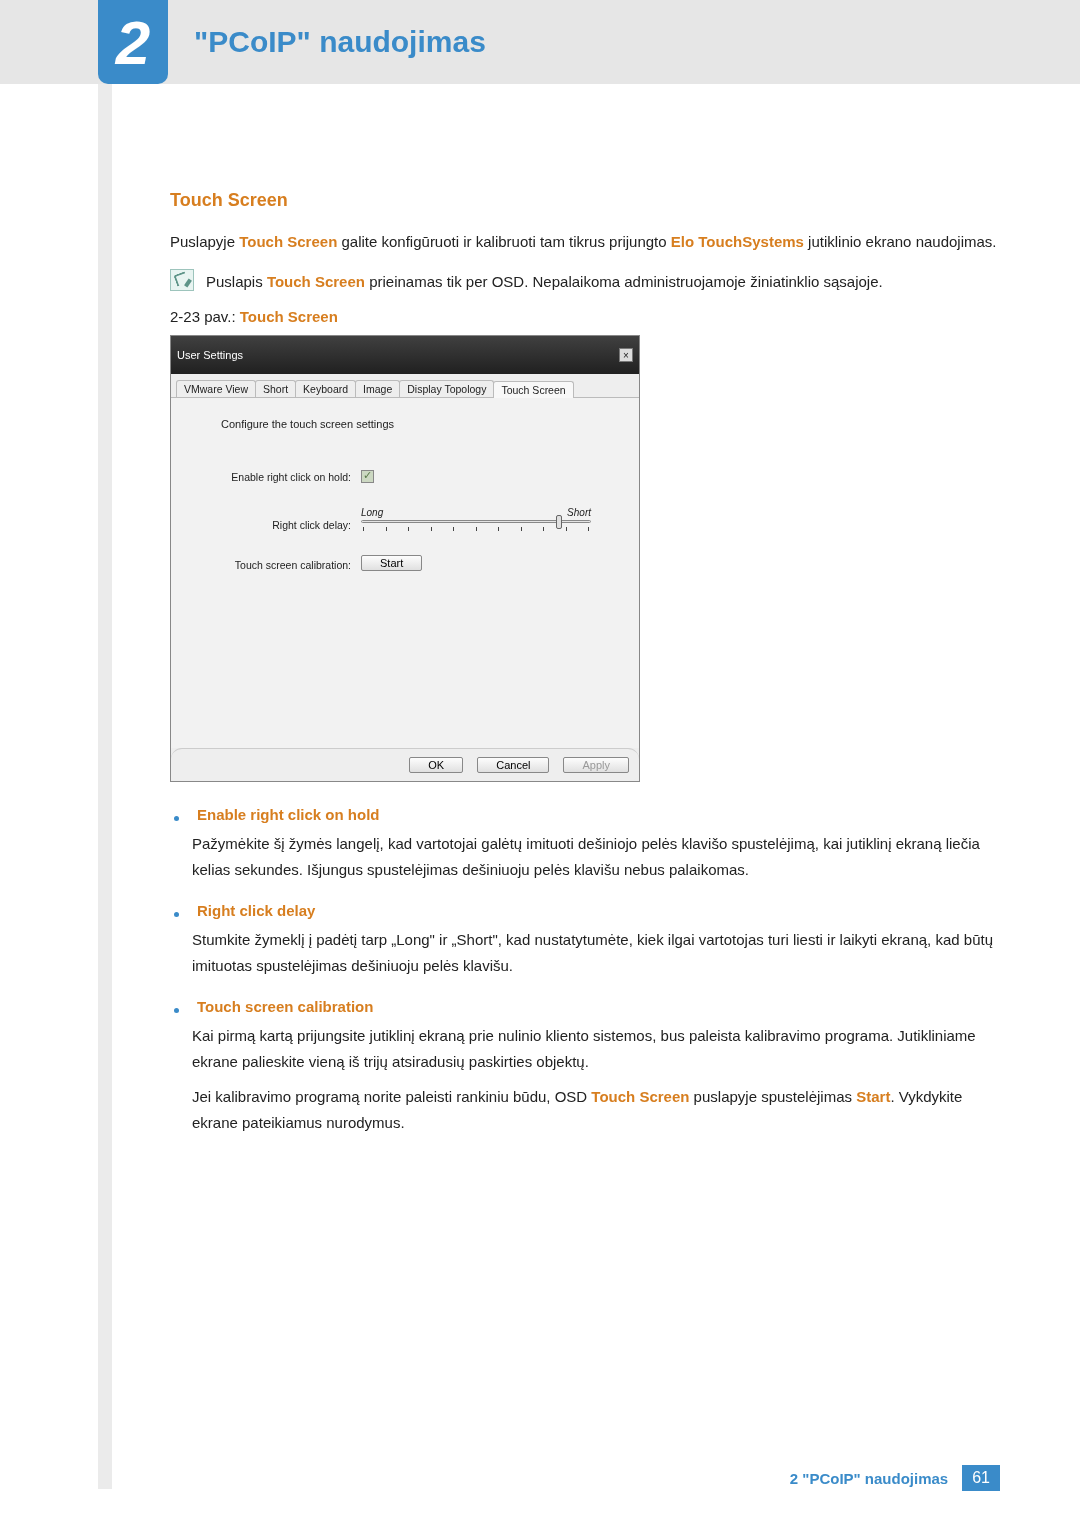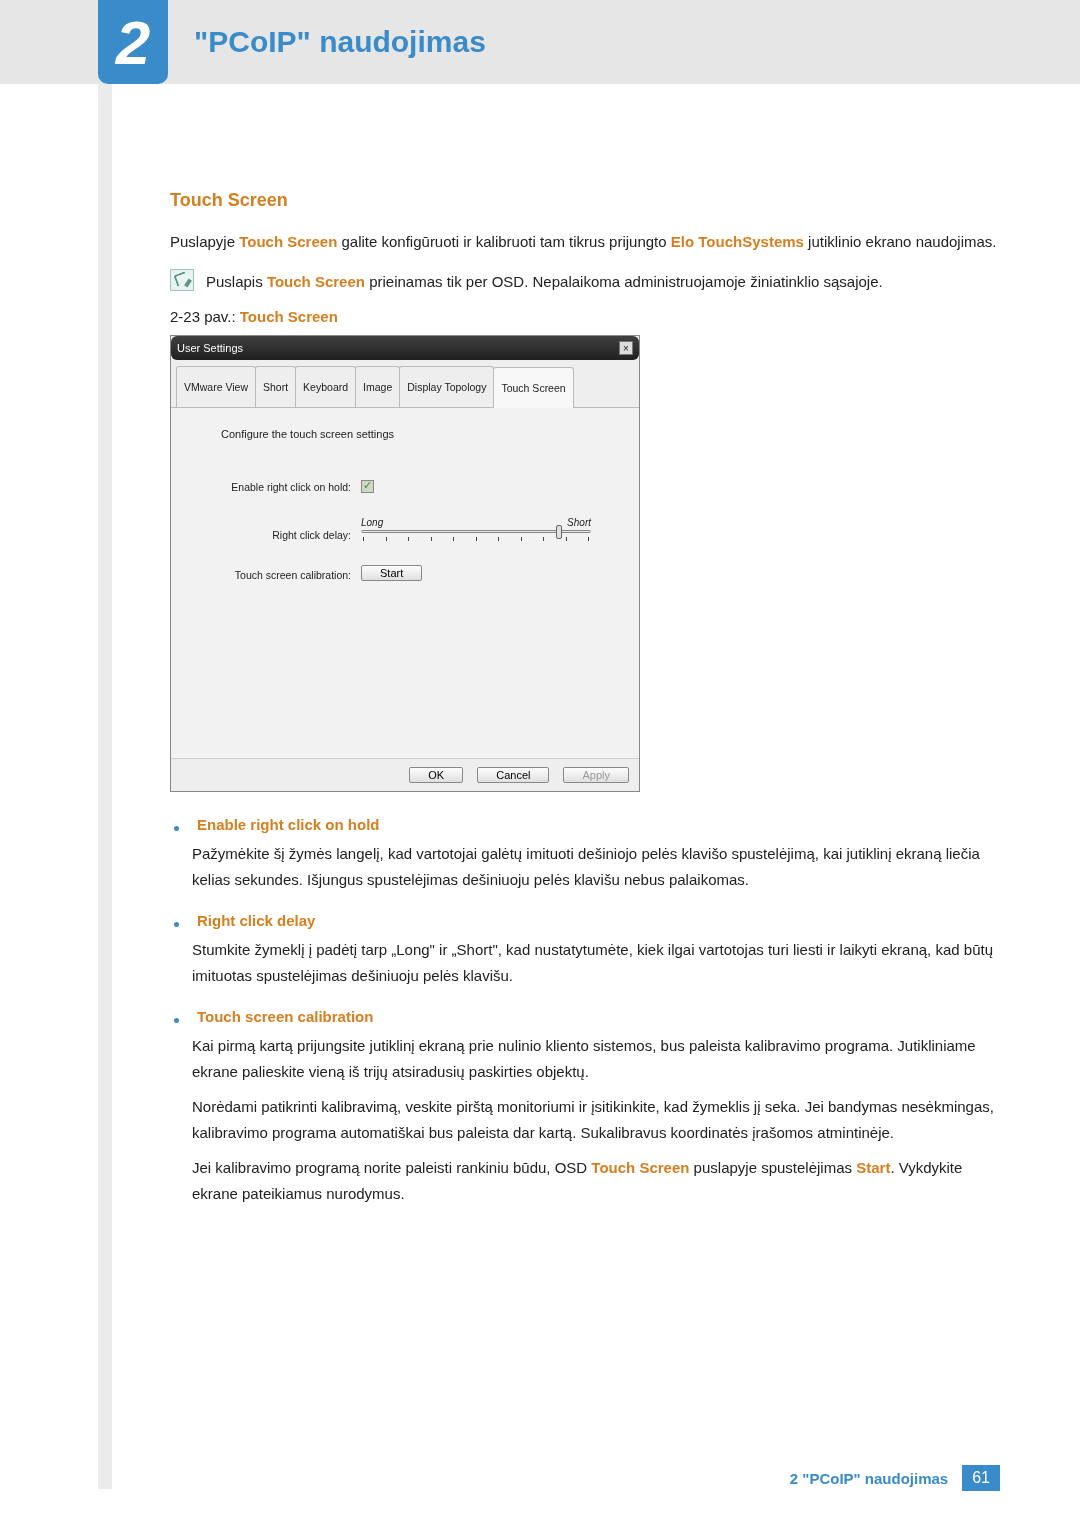--- a/index.html
+++ b/index.html
@@ -108,25 +108,24 @@
   .dialog {
     width: 470px;
     border: 1px solid #888;
     font-size: 11px;
     margin-bottom: 24px;
     background: #eee;
   }
   .dialog-title {
     background: linear-gradient(#404040, #202020);
     color: #fff;
-    padding: 5px 6px;
+    padding: 12px 6px;
     display: flex;
     justify-content: space-between;
     align-items: center;
-    border-radius: 6px;
   }
   .dialog-close {
     width: 14px; height: 14px;
     background: #ddd;
     color: #222;
     font-size: 10px;
     line-height: 14px;
     text-align: center;
     border: 1px solid #777;
     cursor: pointer;
@@ -134,21 +133,21 @@
   .tab-row {
     display: flex;
     background: #eee;
     padding: 6px 5px 0 5px;
     gap: 0;
     border-bottom: 1px solid #bbb;
   }
   .tab {
     border: 1px solid #bbb;
     border-bottom: none;
-    padding: 14px 7px;
+    padding: 2px 7px;
     background: #eee;
     cursor: pointer;
     font-size: 10.5px;
     border-radius: 3px 3px 0 0;
     margin-right: -1px;
   }
   .tab.active {
     background: #f8f8f8;
     position: relative;
     top: 1px;
@@ -205,20 +204,21 @@
     border-radius: 2px;
   }
   .dlg-btn.disabled { color: #999; cursor: default; }
   .dialog-footer {
     display: flex;
     justify-content: flex-end;
     gap: 14px;
     padding: 8px 10px;
     background: #eee;
     border-top: 1px solid #ccc;
+    border-radius: 11px;
   }
   
   .bullet-list { margin-top: 4px; }
   .bullet-item { margin-bottom: 20px; }
   .bullet-head {
     display: flex;
     align-items: center;
     margin-bottom: 8px;
   }
   .blue-dot {
@@ -368,21 +368,20 @@
       </div>
     </div>
 
     <div class="bullet-item">
       <div class="bullet-head">
         <div class="blue-dot"></div>
         <div class="bullet-title">Touch screen calibration</div>
       </div>
       <div class="bullet-body">
         <p>Kai pirmą kartą prijungsite jutiklinį ekraną prie nulinio kliento sistemos, bus paleista kalibravimo programa. Jutikliniame ekrane palieskite vieną iš trijų atsiradusių paskirties objektų.</p>
-        <p>Norėdami patikrinti kalibravimą, veskite pirštą monitoriumi ir įsitikinkite, kad žymeklis jį seka. Jei bandymas nesėkmingas, kalibravimo programa automatiškai bus paleista dar kartą. Sukalibravus koordinatės įrašomos atmintinėje.</p>
         <p>
           <span>Jei kalibravimo programą norite paleisti rankiniu būdu, OSD </span><span class="hl">Touch Screen</span><span> puslapyje spustelėjimas </span><span class="hl">Start</span><span>. Vykdykite ekrane pateikiamus nurodymus.</span>
         </p>
       </div>
     </div>
 
   </div>
 
 </div>
 

